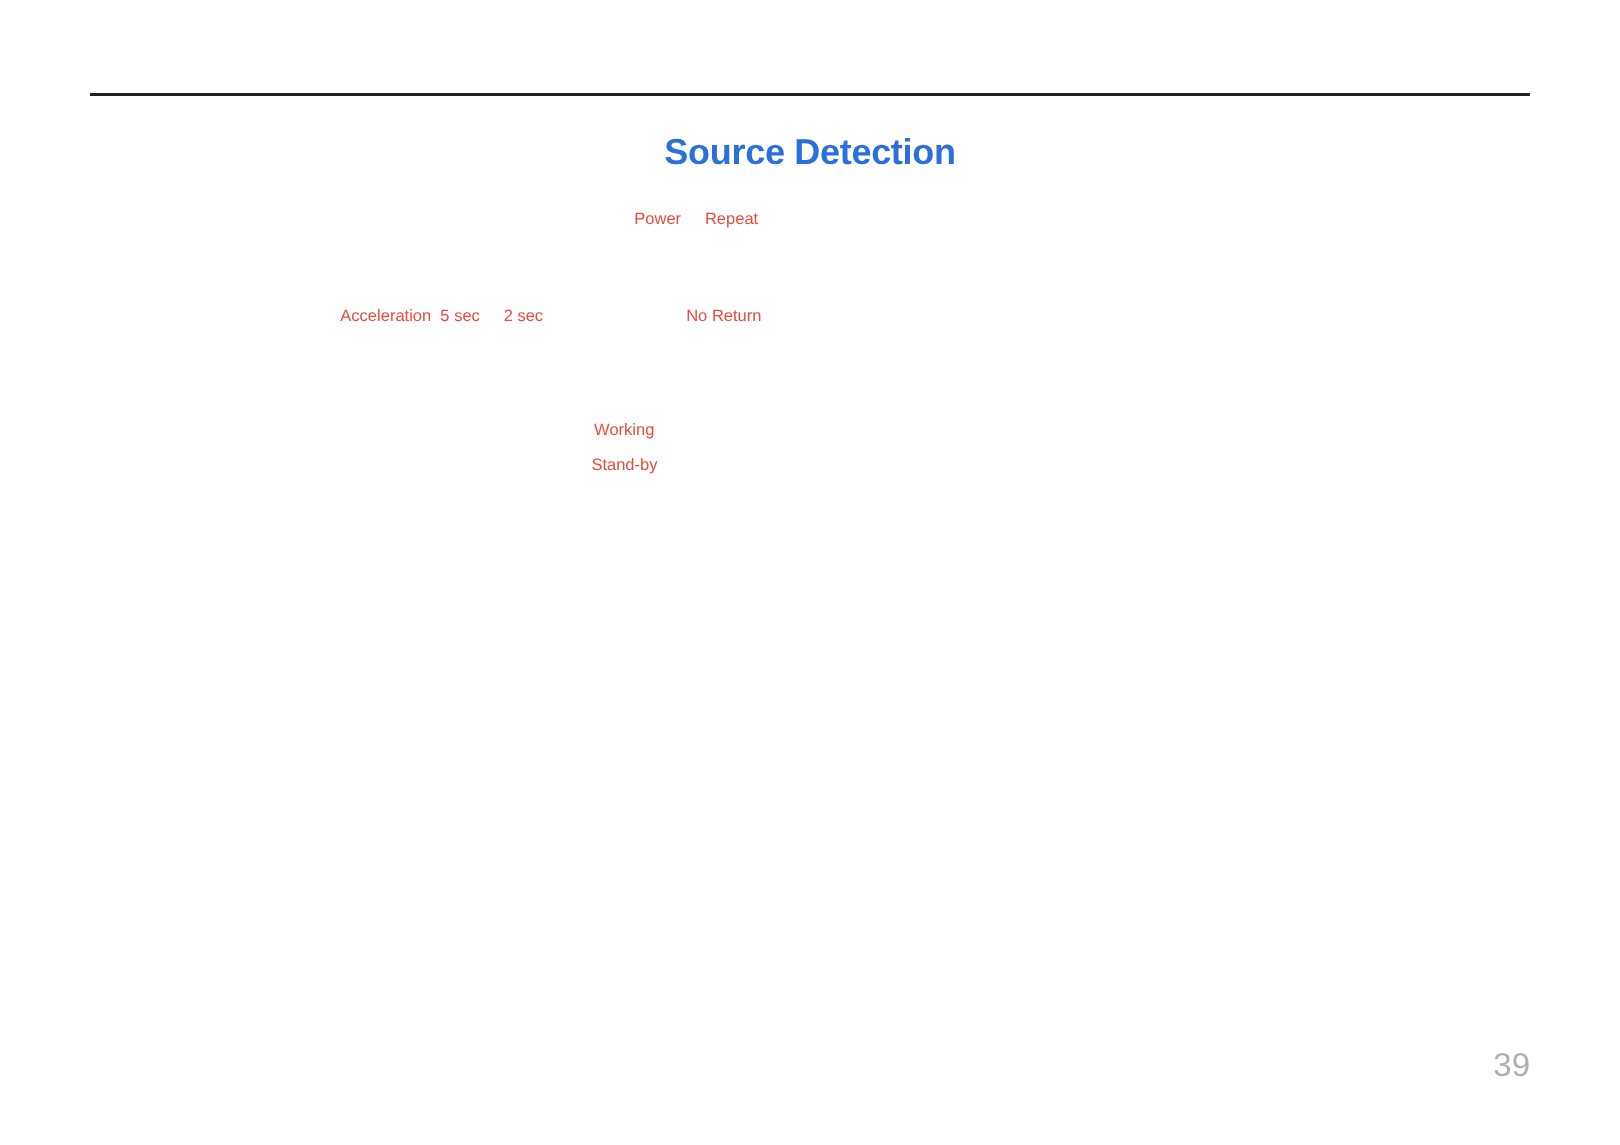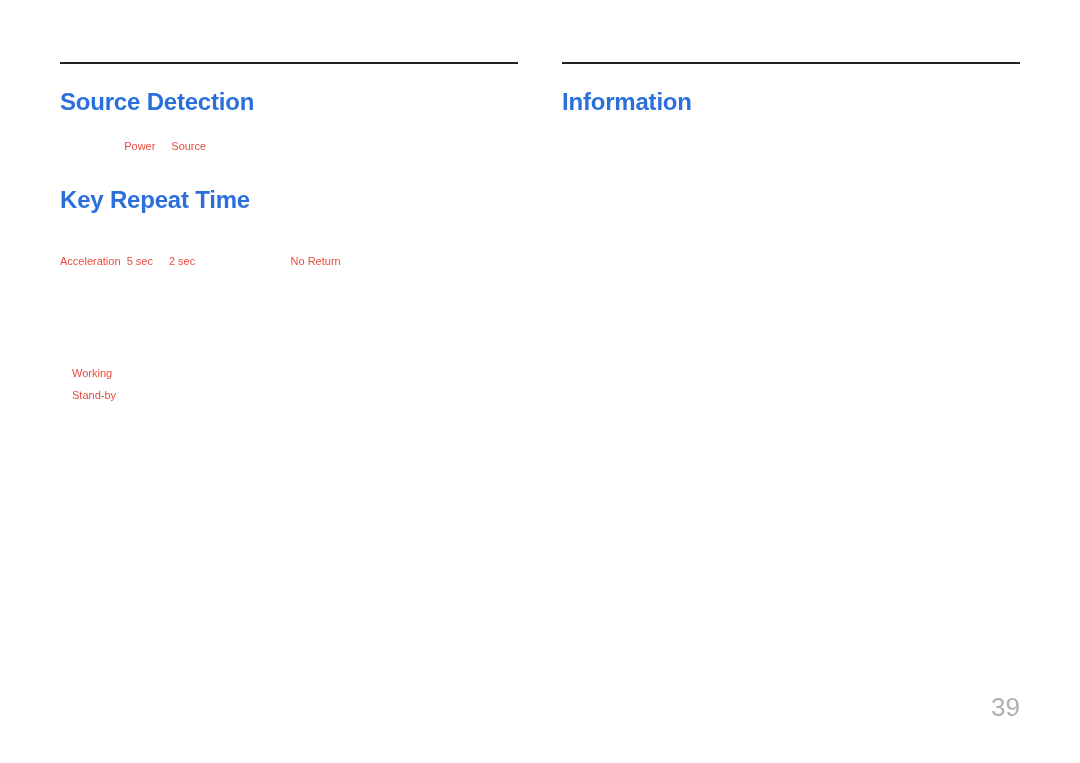--- a/index.html
+++ b/index.html
@@ -1,15 +1,15 @@
 <!DOCTYPE html>
 <html><head>
 <meta charset="utf-8">
 <style>
-  * { margin: 0; padding: 0; box-sizing: border-box; }
+  * { margin: 0; padding: 0; box-sizing: border-box; text-align: center; }
   body {
     width: 1080px;
     height: 763px;
     background: #ffffff;
     font-family: Arial, Helvetica, sans-serif;
     position: relative;
     color: #222;
   }
   .page {
     display: flex;
@@ -53,56 +53,46 @@
   .bullet-item::before {
     content: "•";
     position: absolute;
     left: 0;
     color: #ffffff;
   }
   .page-num {
     position: absolute;
     bottom: 40px;
     right: 60px;
-    font-size: 26px;
+    font-size: 22px;
     color: #b0b0b0;
     font-weight: 400;
   }
 </style>
 </head>
 <body>
 
 <div class="page">
   <div class="col">
     <hr class="hr">
     <div id="left-sections">
         <div class="section">
           <div class="heading">Source Detection</div>
-          <div class="para">Select either <span class="hl">Power</span> or <span class="hl">Source</span> as the method to recognize the input signal.</div>
+          <div class="para">Select either <span class="hl">Power</span> or <span class="hl">Repeat</span> as the method to recognize the input signal.</div>
         </div>
         <div class="section">
-          <div class="heading">Key Repeat Time</div>
           <div class="para">Control the response rate of a button when the button is pressed.<br><span class="hl">Acceleration</span>, <span class="hl">5 sec</span> or <span class="hl">2 sec</span> can be selected. If <span class="hl">No Return</span> is selected, a command responds only once when a button is pressed.</div>
         </div>
         <div class="section">
           <div class="para">Configure the settings to enable or disable the power LED located at the lower part of the product.</div>
           <ul class="bullet-list">
             <li class="bullet-item"><span class="hl">Working</span>: The power LED is on when the product is turned on.</li>
             <li class="bullet-item"><span class="hl">Stand-by</span>: The power LED is on when the product is turned off.</li>
           </ul>
         </div>
         <div class="section">
           <div class="para">Return all the settings for the product to the default factory settings.</div>
         </div>
       </div>
   </div>
-  <div class="col">
-    <hr class="hr">
-    <div id="right-sections">
-        <div class="section">
-          <div class="heading">Information</div>
-          <div class="para">View the current input source, frequency and resolution.</div>
-        </div>
-      </div>
-  </div>
 </div>
 
 <div class="page-num">39</div>
 
 </body></html>

